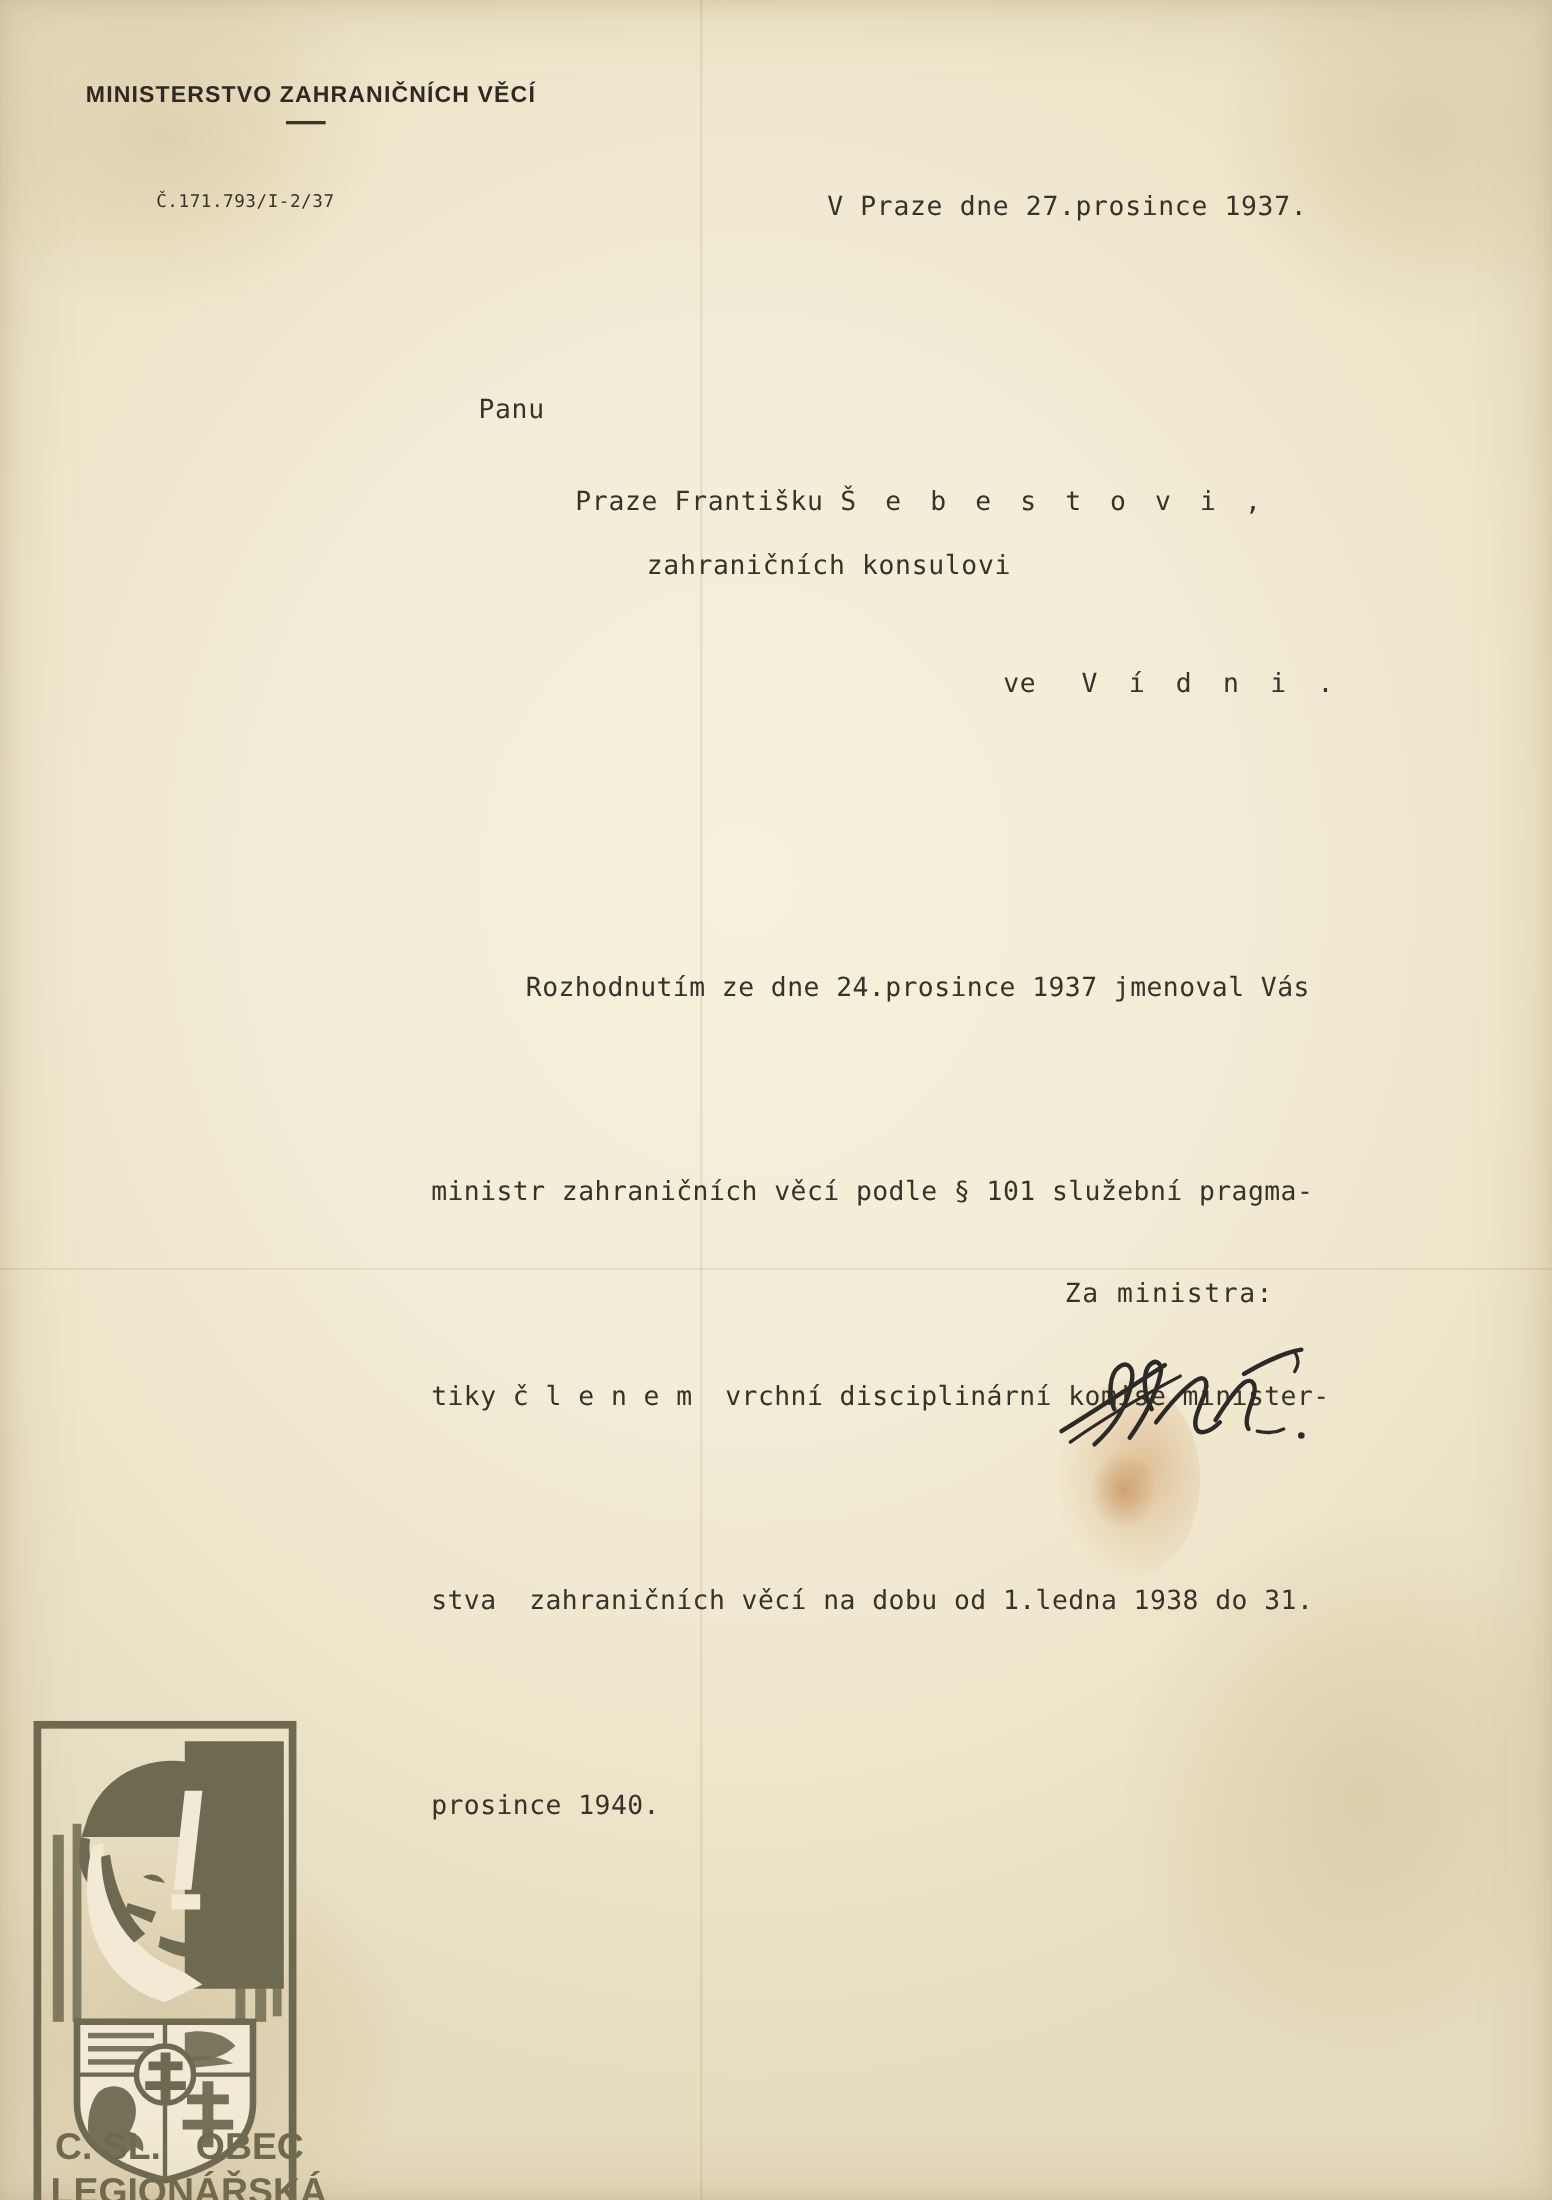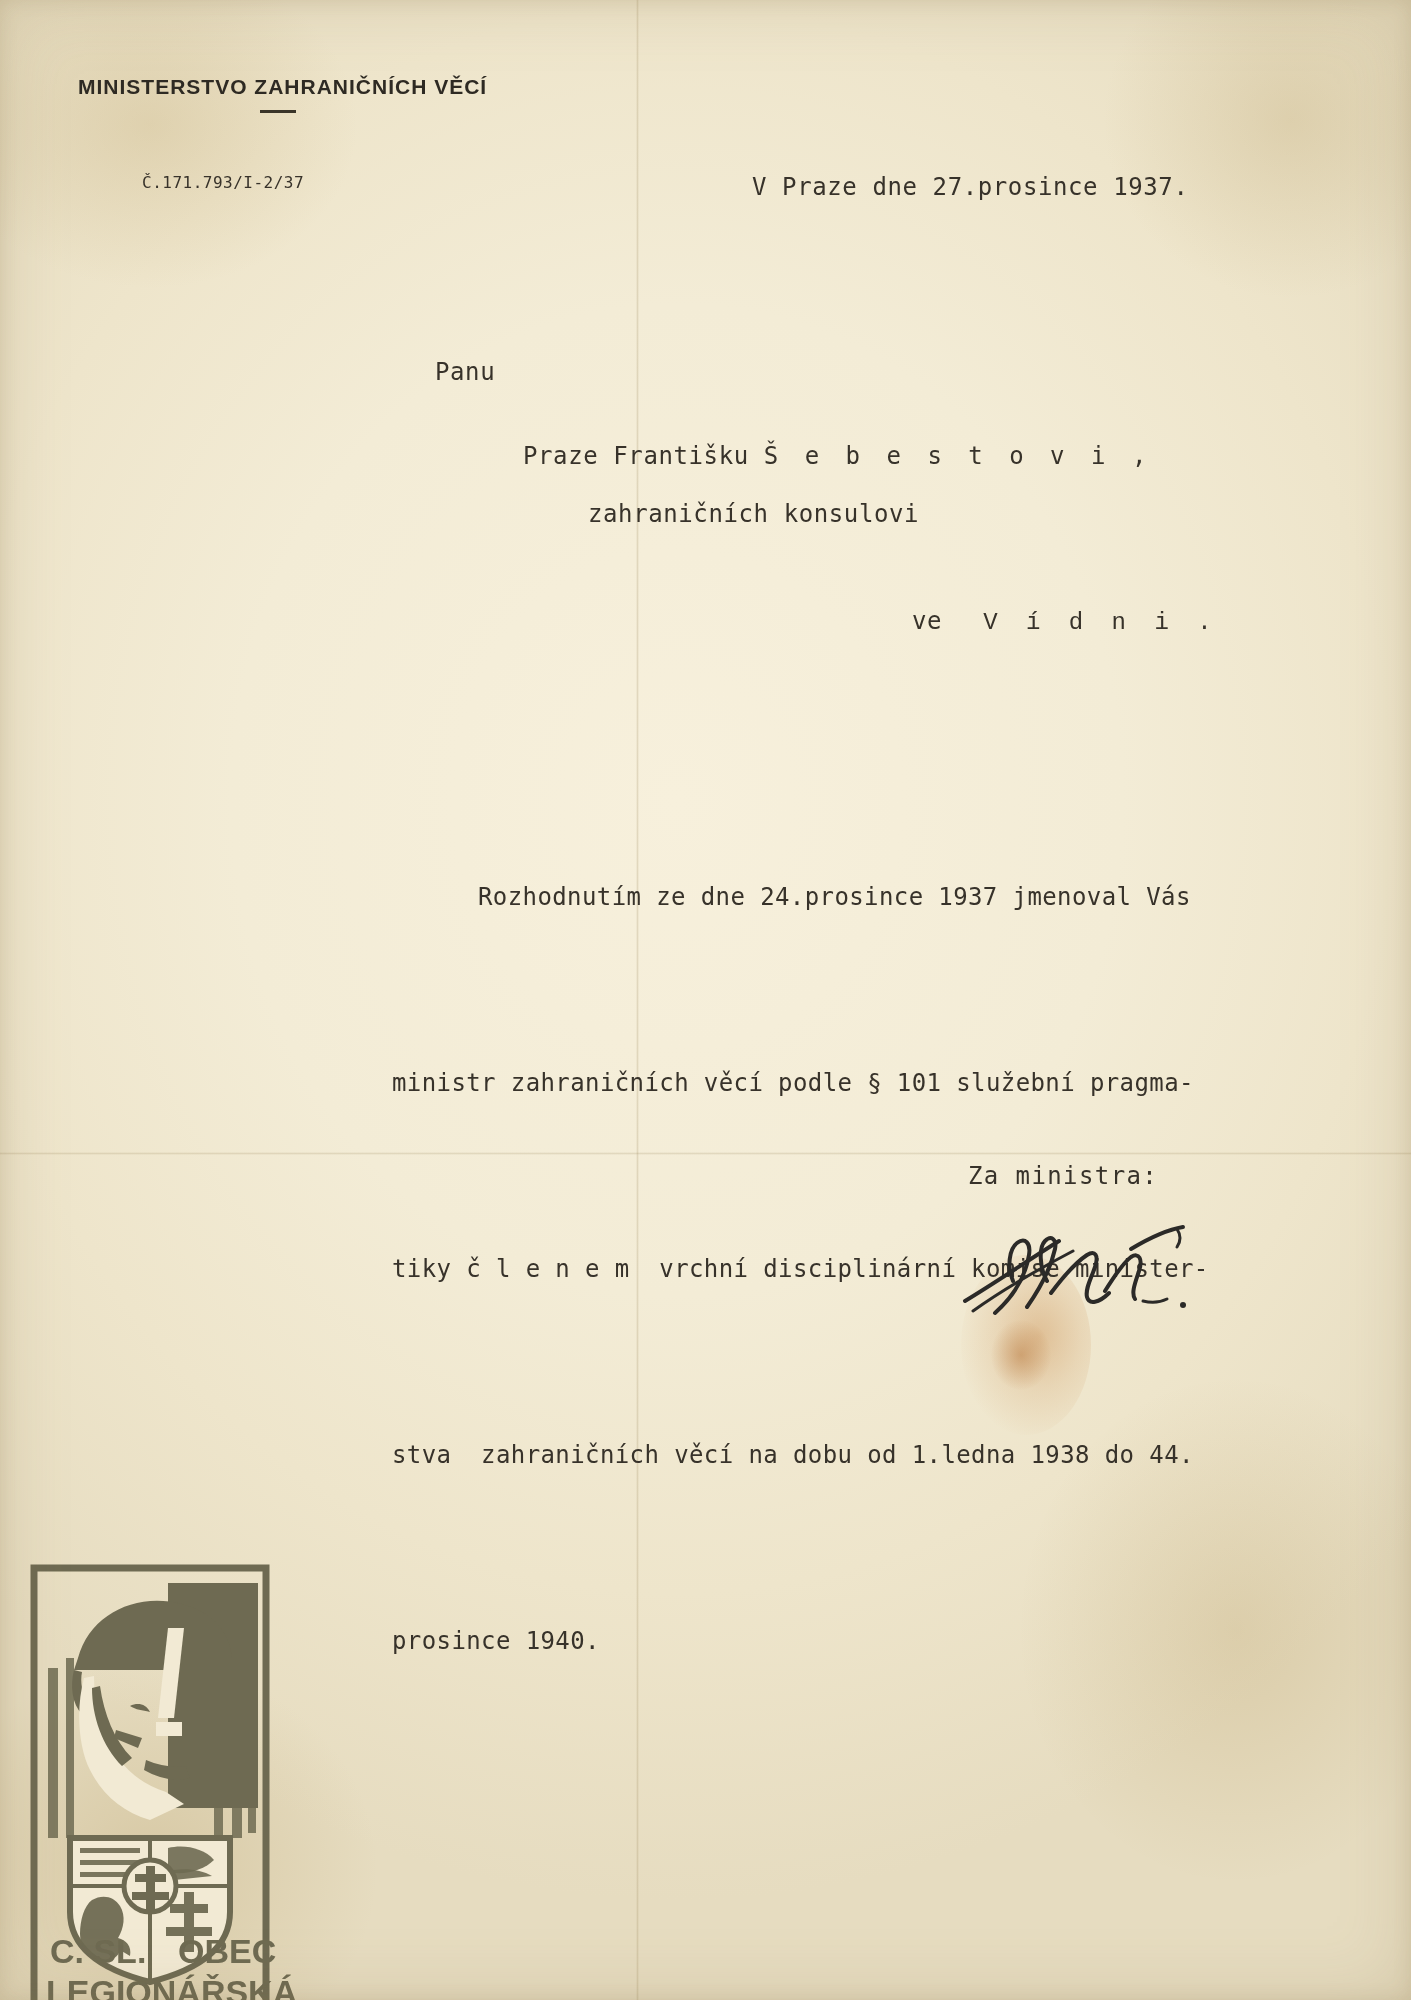--- a/index.html
+++ b/index.html
@@ -142,21 +142,20 @@
   }
   .addr-city {
     position: absolute;
     left: 912px;
     top: 607px;
     font-size: 24px;
     letter-spacing: 0.6px;
   }
   .addr-city .spaced {
     letter-spacing: 7px;
-    font-family: Liberation Mono, monospace;
   }
 
   .body-block {
     position: absolute;
     left: 392px;
     top: 742px;
     width: 960px;
     font-size: 24px;
     line-height: 62px;
     letter-spacing: 0.4px;
@@ -221,21 +220,21 @@
   <div class="mono addr-role">zahraničních konsulovi</div>
   <div class="mono addr-city">
     <span>ve</span>
     <span class="spaced" style="margin-left:26px">V í d n i .</span>
   </div>
 
   <div class="mono body-block">
     <div><span class="indent"></span><span>Rozhodnutím ze dne 24.prosince 1937 jmenoval Vás</span></div>
     <div><span>ministr zahraničních věcí podle § 101 služební pragma-</span></div>
     <div><span>tiky č l e n e m  vrchní disciplinární komise minister-</span></div>
-    <div><span>stva  zahraničních věcí na dobu od 1.ledna 1938 do 44.</span></div>
+    <div><span>stva  zahraničních věcí na dobu od 1.ledna 1938 do 31.</span></div>
     <div><span>prosince 1940.</span></div>
   </div>
 
   <div class="mono signoff">Za ministra:</div>
 
   <div class="signature">
     <svg width="260" height="120" viewBox="0 0 260 120" fill="none" xmlns="http://www.w3.org/2000/svg">
       <g stroke="#2b2a28" stroke-linecap="round" stroke-linejoin="round" fill="none">
         <path d="M10 86 C 40 68, 72 46, 104 26" stroke-width="4"></path>
         <path d="M18 96 C 46 76, 80 56, 118 36" stroke-width="3"></path>

